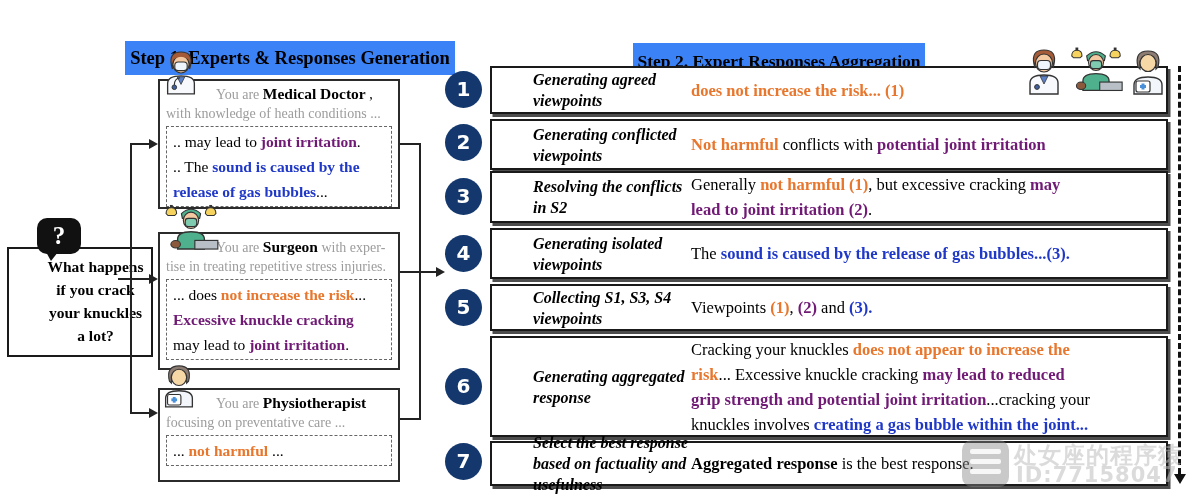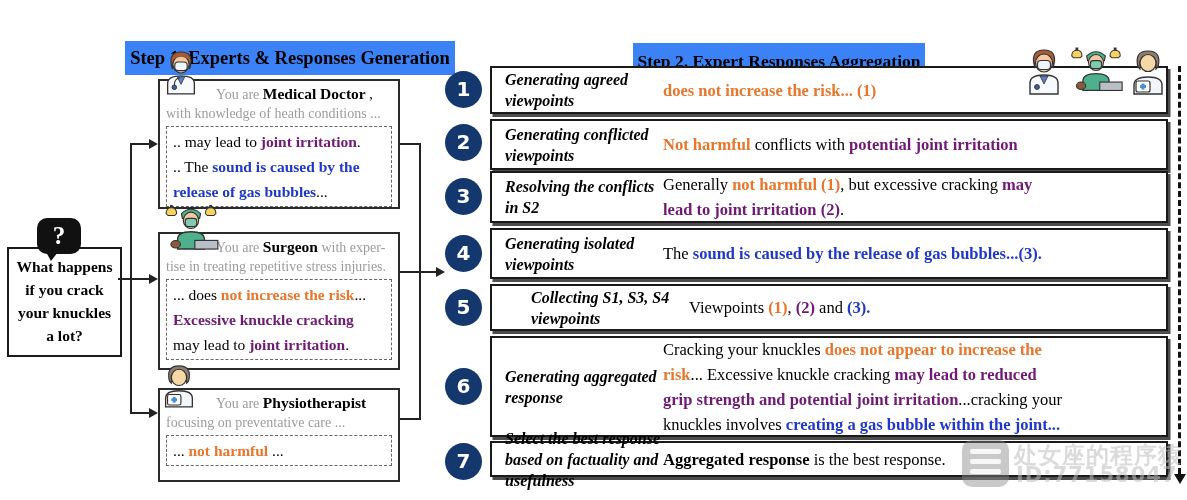--- a/index.html
+++ b/index.html
@@ -10,21 +10,21 @@
   .step-header{position:absolute;background:#3b82f6;font-weight:bold;text-align:center;margin-top:37px;}
   #step1-header{left:125px;top:4px;width:330px;height:34px;line-height:34px;font-size:18.5px;}
   #step2-header{left:633px;top:6px;width:292px;height:36px;line-height:36px;font-size:17.5px;}
 
   
   #question-icon{position:absolute;left:37px;top:218px;width:44px;height:36px;background:#111;
                  border-radius:10px;color:#fff;font-weight:bold;font-size:25px;text-align:center;line-height:36px;z-index:3;}
   #question-icon::after{content:"";position:absolute;left:9px;bottom:-7px;border-left:5px solid transparent;
                  border-right:7px solid transparent;border-top:9px solid #111;}
   #question-box{position:absolute;left:7px;top:247px;width:111px;height:100px;border:2px solid #1a1a1a;
-                background:#fff;text-align:center;font-weight:bold;font-size:15.5px;line-height:23px;padding-top:6px;}
+                background:#fff;text-align:center;font-weight:bold;font-size:15.5px;line-height:23px;padding-top:6px;padding-left:31px;}
 
   
   .expert-box{position:absolute;left:158px;width:238px;border:2px solid #2b2b2b;background:#fff;z-index:2;}
   #doctor-box{top:79px;height:126px;}
   #surgeon-box{top:232px;height:134px;}
   #physio-box{top:388px;height:90px;}
   .expert-intro{padding:3px 4px 0 6px;text-indent:50px;font-size:14px;line-height:19px;}
   .expert-intro .seg-bold{font-size:15.5px;}
   .dashed-box{margin:3px 6px 6px 6px;border:1.6px dashed #666;padding:2px 6px;font-size:15.5px;line-height:25px;}
   #physio-box .dashed-box{text-align:left;}
@@ -37,21 +37,21 @@
   .line{position:absolute;background:#222;z-index:1;}
   .arrow-right{position:absolute;width:0;height:0;border-top:5px solid transparent;
                border-bottom:5px solid transparent;border-left:9px solid #222;z-index:1;}
   .arrow-down{position:absolute;width:0;height:0;border-left:6px solid transparent;
               border-right:6px solid transparent;border-top:10px solid #111;z-index:1;}
 
   
   .s2row{position:absolute;left:490px;width:678px;background:#fff;border:2px solid #1a1a1a;
          box-shadow:2.5px 3px 0 #4d4d4d;display:flex;align-items:center;z-index:1;box-sizing:border-box;}
   .row-label{width:158px;padding-left:13px;flex-shrink:0;font-weight:bold;font-style:italic;
-             font-size:16px;line-height:21px;}
+             font-size:16px;line-height:21px;margin-left:28px;}
   .row-label .lbl2{display:block;}
   .row-content{flex:1;padding-right:6px;font-size:16.5px;line-height:25px;}
   .step-circle{position:absolute;left:445px;width:37px;height:37px;border-radius:50%;background:#14386e;
                color:#fff;font-family:"DejaVu Sans","Liberation Sans",sans-serif;font-weight:bold;
                font-size:20px;text-align:center;line-height:37px;z-index:2;}
 
   
   .seg-gray{color:#9c9c9c;}
   .seg-orange{color:#e8762c;font-weight:bold;}
   .seg-teal{color:#701a75;font-weight:bold;}
@@ -169,33 +169,33 @@
     <div class="row-content"><span>Generally </span><span class="seg-orange">not harmful (1)</span><span>, but excessive cracking </span><span class="seg-teal">may</span><br><span class="seg-teal">lead to joint irritation (2)</span><span>.</span></div>
   </div>
 
   <div class="step-circle" style="top:235px;">4</div>
   <div class="s2row" style="top:228px;height:51px;">
     <div class="row-label"><span>Generating isolated viewpoints</span></div>
     <div class="row-content"><span>The </span><span class="seg-blue">sound is caused by the release of gas bubbles...(3).</span></div>
   </div>
 
   <div class="step-circle" style="top:289px;">5</div>
-  <div class="s2row" style="top:284px;height:47px;padding-left:26px;">
+  <div class="s2row" style="top:284px;height:47px;">
     <div class="row-label"><span>Collecting S1, S3, S4 viewpoints</span></div>
     <div class="row-content"><span>Viewpoints </span><span class="seg-orange">(1)</span><span>, </span><span class="seg-teal">(2)</span><span> and </span><span class="seg-blue">(3).</span></div>
   </div>
 
   <div class="step-circle" style="top:368px;">6</div>
   <div class="s2row" style="top:336px;height:101px;">
     <div class="row-label"><span>Generating aggregated response</span></div>
     <div class="row-content"><span>Cracking your knuckles </span><span class="seg-orange">does not appear to increase the</span><br><span class="seg-orange">risk</span><span>... Excessive knuckle cracking </span><span class="seg-teal">may lead to reduced</span><br><span class="seg-teal">grip strength and potential joint irritation</span><span>...cracking your</span><br><span>knuckles involves </span><span class="seg-blue">creating a gas bubble within the joint...</span></div>
   </div>
 
   <div class="step-circle" style="top:443px;">7</div>
-  <div class="s2row" style="top:441px;height:36px;justify-content:space-between;">
+  <div class="s2row" style="top:441px;height:45px;justify-content:space-between;">
     <div class="row-label">
       <span>Select the best response</span><span class="lbl2">based on factuality and usefulness</span>
     </div>
     <div class="row-content"><span class="seg-bold">Aggregated response</span><span> is the best response.</span></div>
   </div>
 
   <div id="experts-group">
     <svg width="44" height="50" viewBox="0 0 44 48">
       <path d="M12 17 Q9 3 22 3 Q35 3 32 17 L31 21 Q32 10 22 10 Q12 10 13 21 Z" fill="#a65b38" stroke="#333" stroke-width="1.2"></path>
       <ellipse cx="22" cy="16" rx="8.5" ry="9" fill="#f4c9a1" stroke="#333" stroke-width="1.2"></ellipse>

